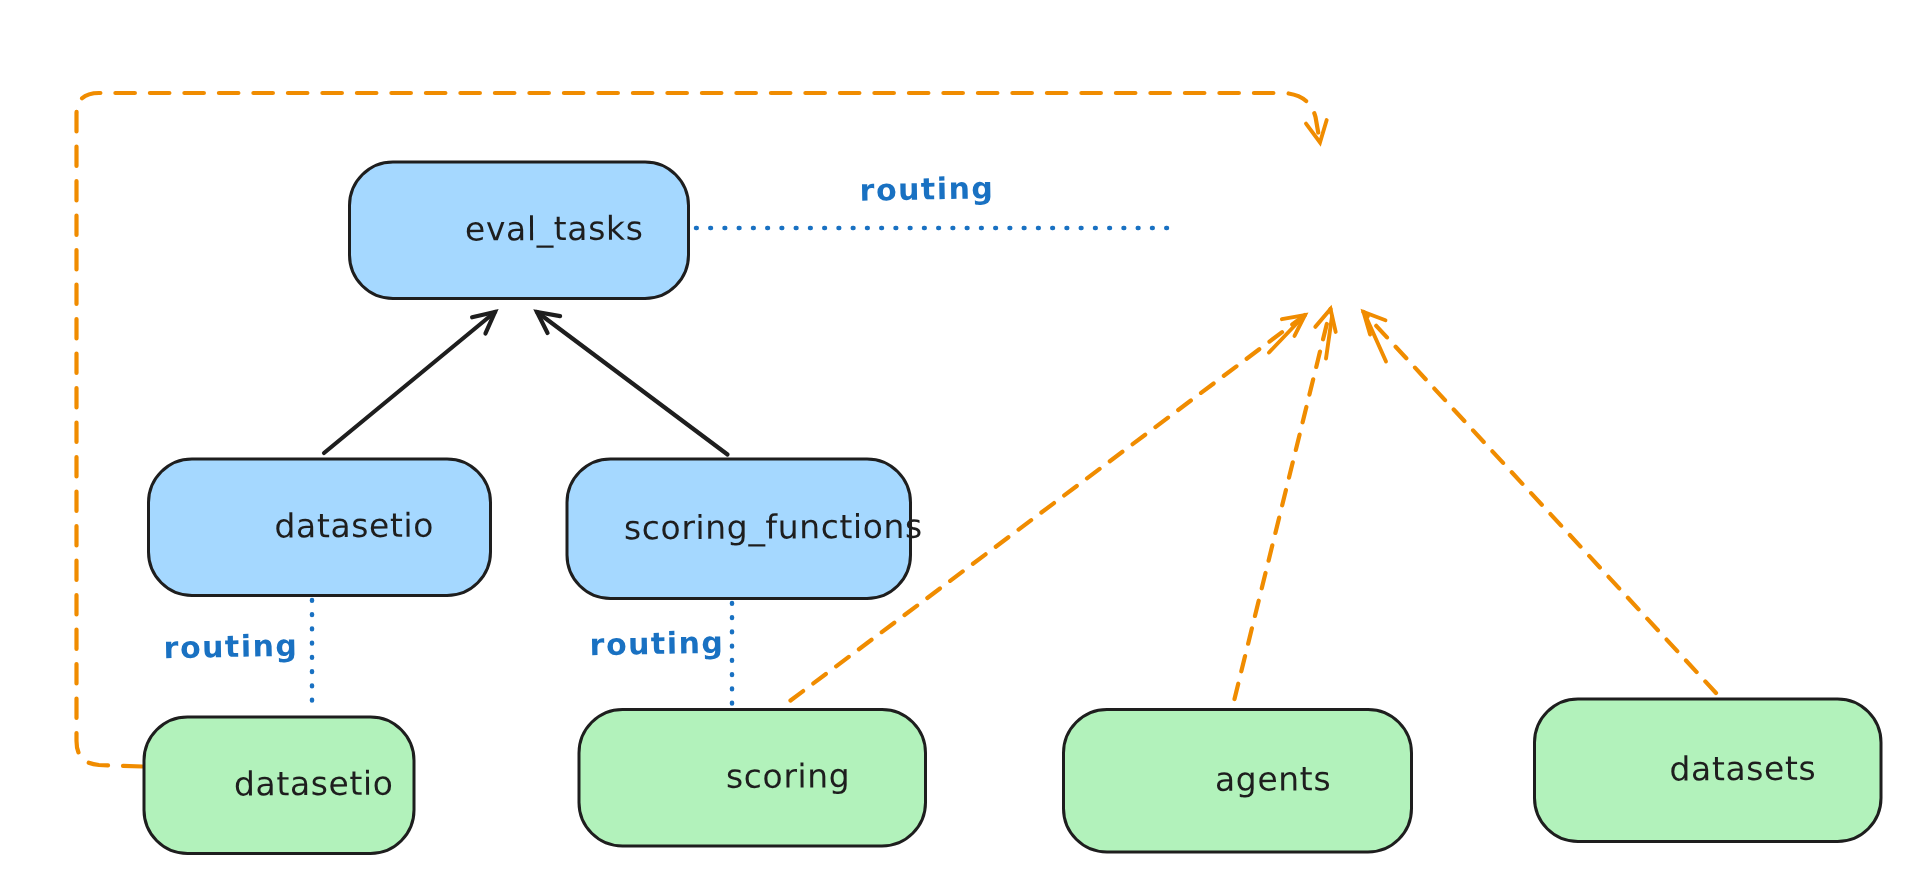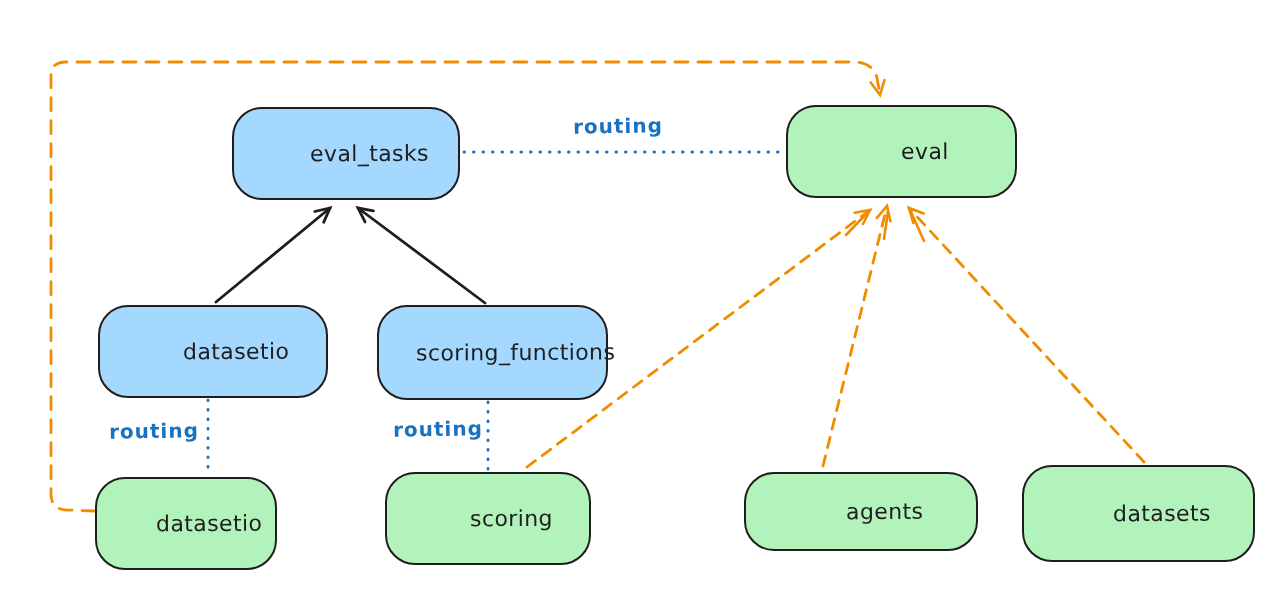--- a/index.html
+++ b/index.html
@@ -108,41 +108,38 @@
 
     <path class="wing-orange" d="M 846 235 L 867 213"></path>
     <path class="wing-orange" d="M 884 239 L 888 211"></path>
     <path class="wing-orange" d="M 924 241 L 911 212"></path>
   </svg>
 
   <div class="node" style="left: 232px; top: 107px; width: 228px; height: 93px; background: rgb(165, 216, 255);">
     <span>eval_tasks</span>
   </div>
 
-  <div class="node" style="left: 786px; top: 105px; width: 231px; height: 93px; background: rgb(178, 242, 187);">
-    <span>eval</span>
-  </div>
 
   <div class="node" style="left: 98px; top: 305px; width: 230px; height: 93px; background: rgb(165, 216, 255);">
     <span>datasetio</span>
   </div>
 
   <div class="node" style="left: 377px; top: 305px; width: 231px; height: 95px; background: rgb(165, 216, 255);">
     <span>scoring_functions</span>
   </div>
 
   <div class="node" style="left: 95px; top: 477px; width: 182px; height: 93px; background: rgb(178, 242, 187);">
     <span>datasetio</span>
   </div>
 
-  <div class="node" style="left: 385px; top: 472px; width: 206px; height: 93px; background: rgb(178, 242, 187);">
+  <div class="node" style="left: 385px; top: 472px; width: 233px; height: 93px; background: rgb(178, 242, 187);">
     <span>scoring</span>
   </div>
 
-  <div class="node" style="left: 708px; top: 472px; width: 234px; height: 79px; background: rgb(178, 242, 187); margin-left: 36px;">
+  <div class="node" style="left: 708px; top: 472px; width: 234px; height: 97px; background: rgb(178, 242, 187);">
     <span>agents</span>
   </div>
 
   <div class="node" style="left: 1022px; top: 465px; width: 233px; height: 97px; background: rgb(178, 242, 187);">
     <span>datasets</span>
   </div>
 
   <div class="edge-label" style="left:566px; top:114px; width:104px;">routing</div>
 
   <div class="edge-label" style="left:108px; top:419px; width:92px;">routing</div>

